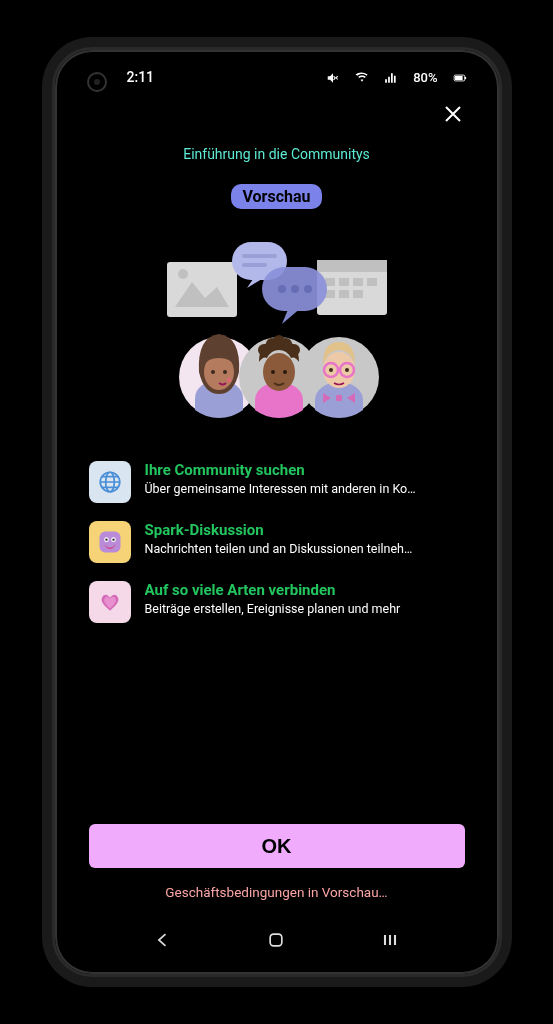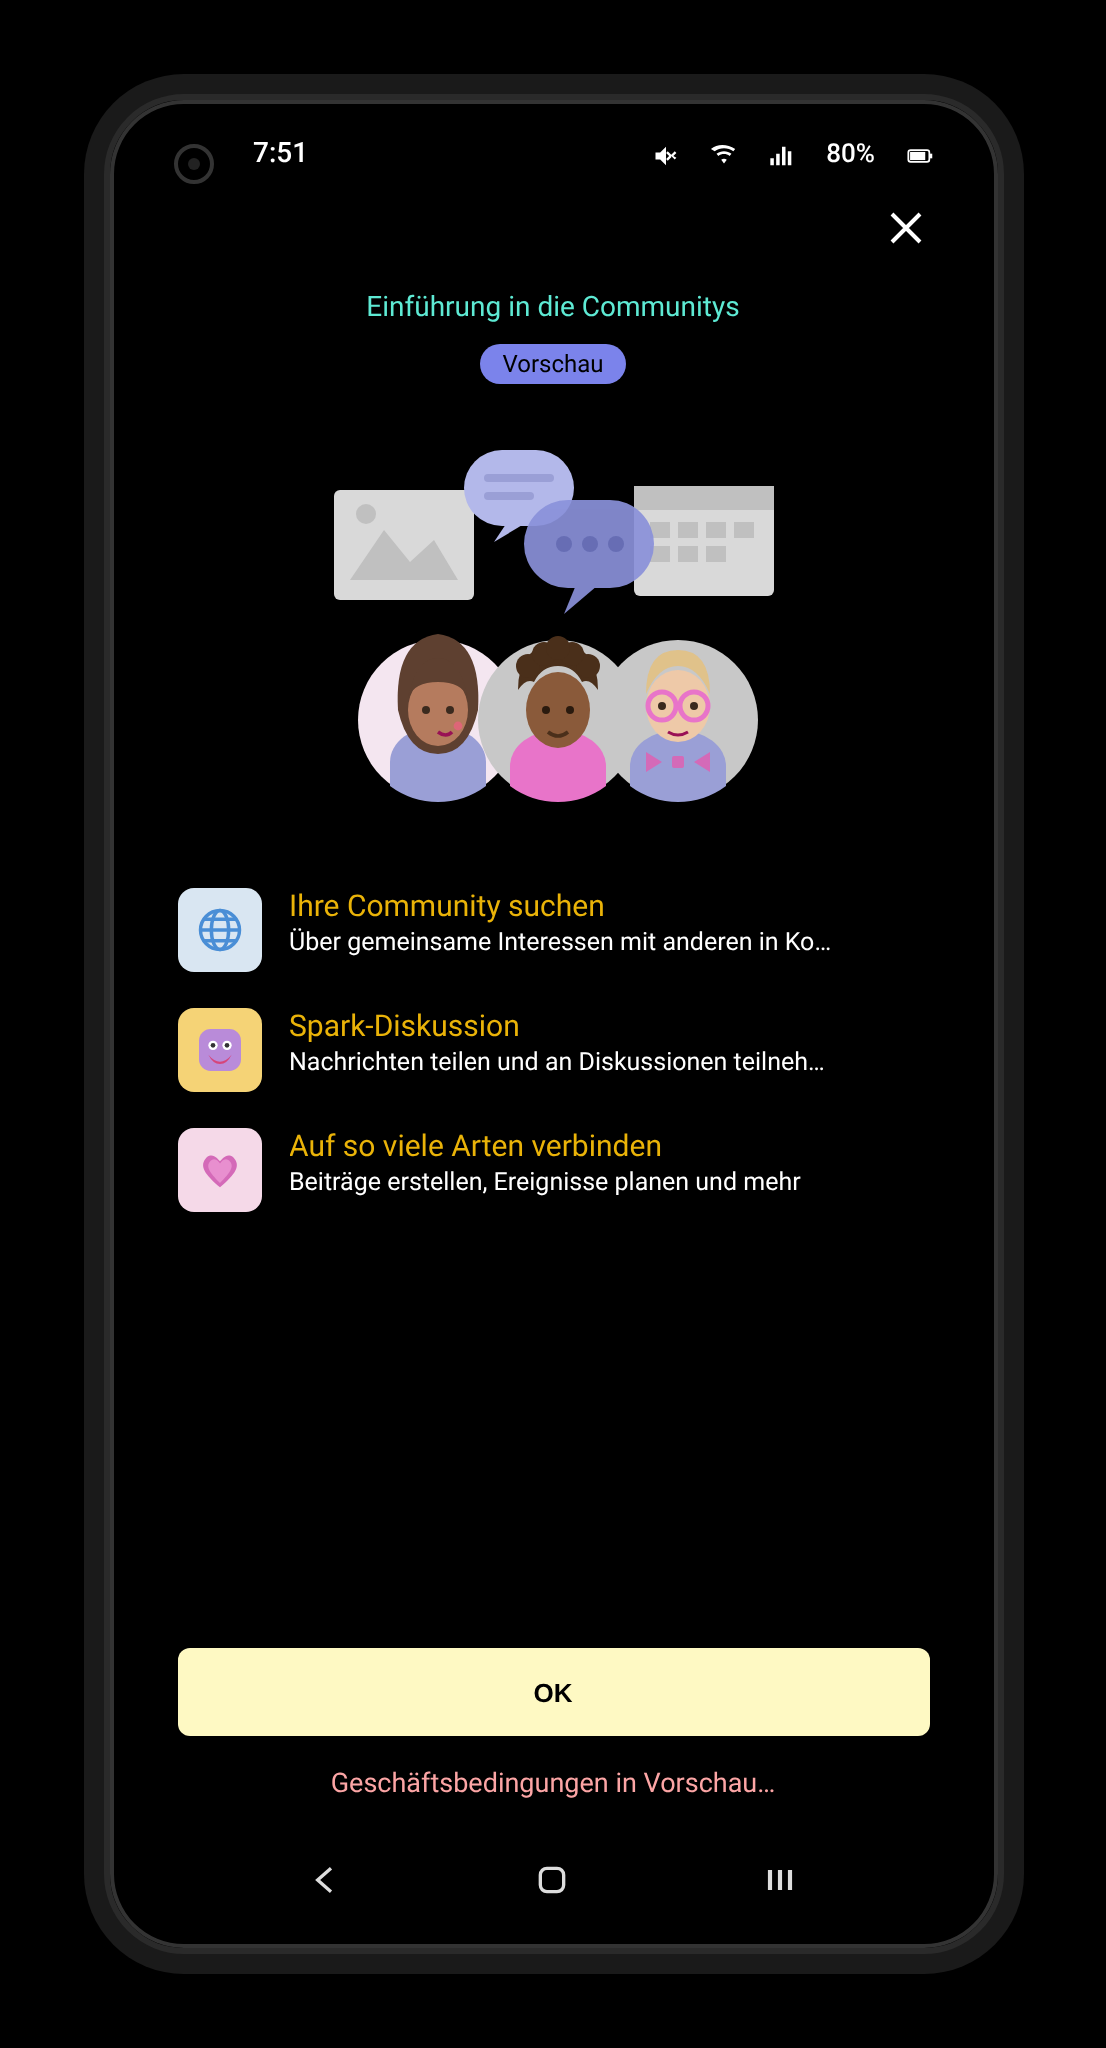--- a/index.html
+++ b/index.html
@@ -70,25 +70,25 @@
     padding: 0 22px 10px 22px;
     position: relative;
   }
   .close-row { display: flex; justify-content: flex-end; padding: 10px 0 20px 0; }
   .close-btn { width: 24px; height: 24px; color: #fff; cursor: pointer; }
   .title { color: #5eead4; font-size: 14px; font-weight: 400; text-align: center; }
   .badge {
     display: inline-block;
     background: #7b83eb;
     color: #000;
-    font-size: 12px;
-    font-weight: 400;
+    font-size: 16px;
+    font-weight: 700;
     padding: 3px 11px;
     border-radius: 10px;
-    margin: 10px auto 0 auto;
+    margin: 22px auto 0 auto;
   }
   .badge-row { text-align: center; }
   .hero { height: 230px; display: flex; align-items: center; justify-content: center; margin-top: 8px; }
   .features { margin-top: 14px; display: flex; flex-direction: column; gap: 18px; }
   .feature {
     display: flex;
     align-items: flex-start;
     gap: 14px;
   }
   .feature-icon {
@@ -96,27 +96,27 @@
     border-radius: 8px;
     flex-shrink: 0;
     display: flex;
     align-items: center;
     justify-content: center;
   }
   .feature-icon.globe { background: #d9e6f2; }
   .feature-icon.emoji { background: #f5d376; }
   .feature-icon.heart { background: #f5d9e8; }
   .feature-text { flex: 1; min-width: 0; }
-  .feature-title { color: #eab308; font-size: 15px; font-weight: 400; margin-bottom: 2px; white-space: nowrap; overflow: hidden; text-overflow: ellipsis; }
+  .feature-title { color: #22c55e; font-size: 15px; font-weight: 700; margin-bottom: 2px; white-space: nowrap; overflow: hidden; text-overflow: ellipsis; }
   .feature-desc { color: #ffffff; font-size: 12.5px; white-space: nowrap; overflow: hidden; text-overflow: ellipsis; }
   .spacer { flex: 1; }
   .ok-btn {
-    background: #fef9c3;
+    background: #f0abfc;
     color: #000;
-    font-size: 13px;
+    font-size: 20px;
     font-weight: 600;
     border: none;
     border-radius: 6px;
     height: 44px;
     width: 100%;
     cursor: pointer;
     margin-top: 30px;
   }
   .terms-link {
     color: #fca5a5;
@@ -140,21 +140,21 @@
 </style>
 </head>
 <body>
 
 <div class="phone">
 
   <div class="camera-hole"></div>
   <div class="screen">
 
     <div class="status-bar">
-      <div class="status-left">7:51</div>
+      <div class="status-left">2:11</div>
       <div class="status-right">
         <svg viewBox="0 0 24 24" fill="#fff">
             <path d="M3 9v6h4l5 5V4L7 9H3zm13.5 3l3 3 1.4-1.4L18.3 12l2.6-2.6L19.5 8l-3 3-3-3-1.4 1.4 2.6 2.6-2.6 2.6 1.4 1.4 3-3z"></path>
           </svg>
         <svg viewBox="0 0 24 24" fill="#fff">
             <path d="M12 20l3-4c-1.8-1.3-4.2-1.3-6 0l3 4zm-6-8c3.3-2.7 8.7-2.7 12 0l2-2.5c-4.4-3.6-11.6-3.6-16 0L6 12zm-4-5c5.5-4.5 14.5-4.5 20 0l2-2.5C15.2-1.3 4.8-1.3-2 4.5L2 7z" transform="scale(0.8) translate(3,3)"></path>
           </svg>
         <svg viewBox="0 0 24 24" fill="#fff">
             <path d="M2 20h3v-6H2v6zm5 0h3V10H7v10zm5 0h3V4h-3v16zm5 0h3V8h-3v12z"></path>
           </svg>

